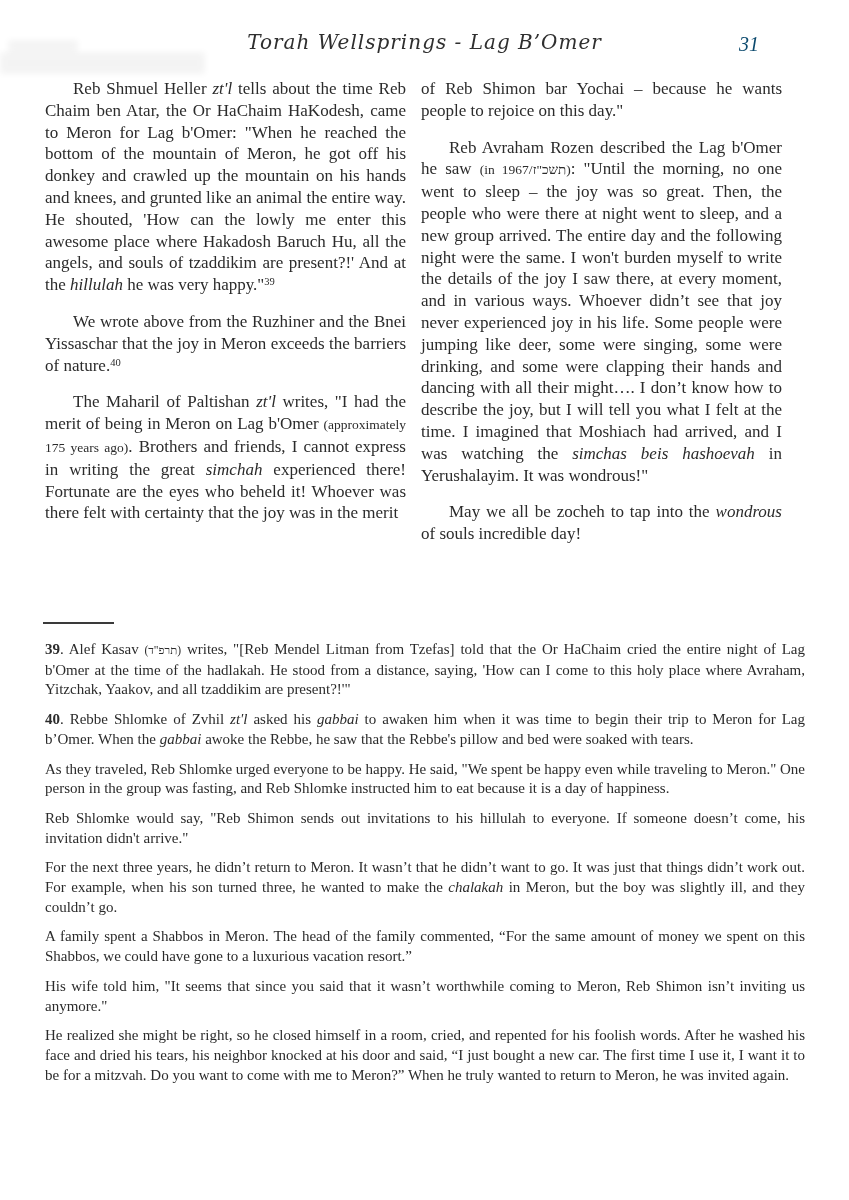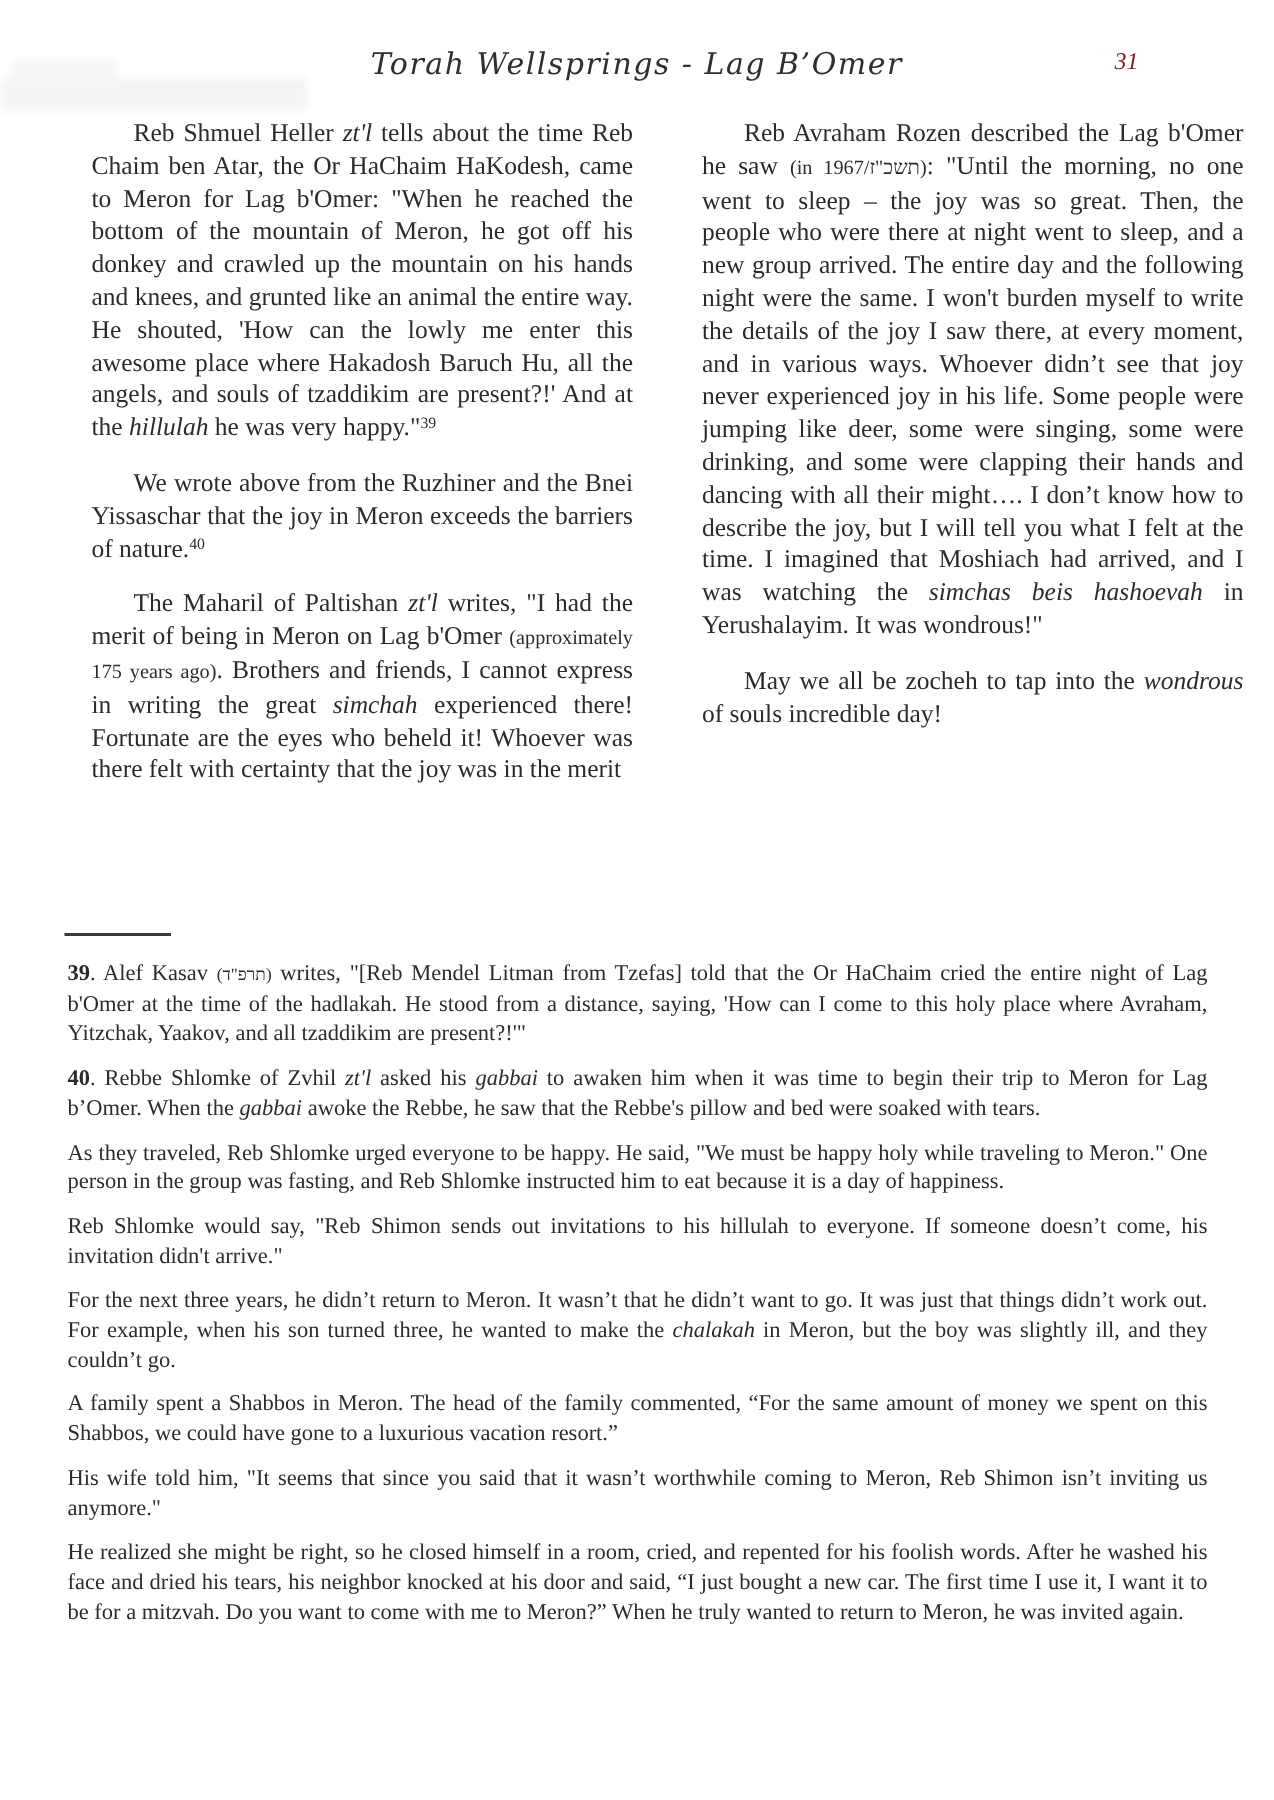--- a/index.html
+++ b/index.html
@@ -26,29 +26,28 @@
     position: absolute; left: 0; right: 0; top: 0;
     margin: 0; text-align: center;
     font-family: "DejaVu Serif", serif;
     font-style: italic; font-weight: 500;
     font-size: 20px; letter-spacing: 1px;
     color: #2f2f2f;
   }
   .page-number {
     position: absolute; right: 90px; top: 3px;
     font-style: italic;
-    font-size: 16px; color: #7f1d1d;
+    font-size: 20px; color: #0c4a6e;
   }
 
   .columns {
-    display: flex; gap: 46px;
+    display: flex; gap: 15px;
     padding: 0 44px 0 45px;
     margin-top: 18px;
     min-height: 524px;
-    margin-left: 16px;
   }
   .col {
     width: 361px; flex: 0 0 361px;
     font-size: 17px; line-height: 21.8px;
     text-align: justify;
   }
   .para { margin: 0; text-indent: 0; }
   .para.indent { text-indent: 28px; }
   .col .para + .para { margin-top: 15px; }
 
@@ -85,30 +84,31 @@
     <div class="page-number">31</div>
   </div>
 
   <div class="columns">
     <section class="col">
         <p class="para indent"><span>Reb Shmuel Heller </span><span class="i">zt'l</span><span> tells about the time Reb Chaim ben Atar, the Or HaChaim HaKodesh, came to Meron for Lag b'Omer: "When he reached the bottom of the mountain of Meron, he got off his donkey and crawled up the mountain on his hands and knees, and grunted like an animal the entire way. He shouted, 'How can the lowly me enter this awesome place where Hakadosh Baruch Hu, all the angels, and souls of tzaddikim are present?!' And at the </span><span class="i">hillulah</span><span> he was very happy."</span><sup>39</sup></p>
         <p class="para indent"><span>We wrote above from the Ruzhiner and the Bnei Yissaschar that the joy in Meron exceeds the barriers of nature.</span><sup>40</sup></p>
         <p class="para indent"><span>The Maharil of Paltishan </span><span class="i">zt'l</span><span> writes, "I had the merit of being in Meron on Lag b'Omer </span><span class="small">(approximately 175 years ago)</span><span>. Brothers and friends, I cannot express in writing the great </span><span class="i">simchah</span><span> experienced there! Fortunate are the eyes who beheld it! Whoever was there felt with certainty that the joy was in the merit</span></p>
       </section>
     <section class="col">
+        <p class="para"><span>of Reb Shimon bar Yochai – because he wants people to rejoice on this day."</span></p>
         <p class="para indent"><span>Reb Avraham Rozen described the Lag b'Omer he saw </span><span class="small">(in 1967/תשכ"ז)</span><span>: "Until the morning, no one went to sleep – the joy was so great. Then, the people who were there at night went to sleep, and a new group arrived. The entire day and the following night were the same. I won't burden myself to write the details of the joy I saw there, at every moment, and in various ways. Whoever didn’t see that joy never experienced joy in his life. Some people were jumping like deer, some were singing, some were drinking, and some were clapping their hands and dancing with all their might…. I don’t know how to describe the joy, but I will tell you what I felt at the time. I imagined that Moshiach had arrived, and I was watching the </span><span class="i">simchas beis hashoevah</span><span> in Yerushalayim. It was wondrous!"</span></p>
         <p class="para indent"><span>May we all be zocheh to tap into the </span><span class="i">wondrous</span><span> of souls incredible day!</span></p>
       </section>
   </div>
 
   <div class="footnote-divider"></div>
 
   <section class="footnotes">
       <p class="para"><span class="b">39</span><span>. Alef Kasav </span><span class="small">(תרפ"ד)</span><span> writes, "[Reb Mendel Litman from Tzefas] told that the Or HaChaim cried the entire night of Lag b'Omer at the time of the hadlakah. He stood from a distance, saying, 'How can I come to this holy place where Avraham, Yitzchak, Yaakov, and all tzaddikim are present?!'"</span></p>
       <p class="para"><span class="b">40</span><span>. Rebbe Shlomke of Zvhil </span><span class="i">zt'l</span><span> asked his </span><span class="i">gabbai</span><span> to awaken him when it was time to begin their trip to Meron for Lag b’Omer. When the </span><span class="i">gabbai</span><span> awoke the Rebbe, he saw that the Rebbe's pillow and bed were soaked with tears.</span></p>
-      <p class="para"><span>As they traveled, Reb Shlomke urged everyone to be happy. He said, "We must be happy holy while traveling to Meron." One person in the group was fasting, and Reb Shlomke instructed him to eat because it is a day of happiness.</span></p>
+      <p class="para"><span>As they traveled, Reb Shlomke urged everyone to be happy. He said, "We spent be happy even while traveling to Meron." One person in the group was fasting, and Reb Shlomke instructed him to eat because it is a day of happiness.</span></p>
       <p class="para"><span>Reb Shlomke would say, "Reb Shimon sends out invitations to his hillulah to everyone. If someone doesn’t come, his invitation didn't arrive."</span></p>
       <p class="para"><span>For the next three years, he didn’t return to Meron. It wasn’t that he didn’t want to go. It was just that things didn’t work out. For example, when his son turned three, he wanted to make the </span><span class="i">chalakah</span><span> in Meron, but the boy was slightly ill, and they couldn’t go.</span></p>
       <p class="para"><span>A family spent a Shabbos in Meron. The head of the family commented, “For the same amount of money we spent on this Shabbos, we could have gone to a luxurious vacation resort.”</span></p>
       <p class="para"><span>His wife told him, "It seems that since you said that it wasn’t worthwhile coming to Meron, Reb Shimon isn’t inviting us anymore."</span></p>
       <p class="para"><span>He realized she might be right, so he closed himself in a room, cried, and repented for his foolish words. After he washed his face and dried his tears, his neighbor knocked at his door and said, “I just bought a new car. The first time I use it, I want it to be for a mitzvah. Do you want to come with me to Meron?” When he truly wanted to return to Meron, he was invited again.</span></p>
     </section>
 </div>
 
 </body></html>

